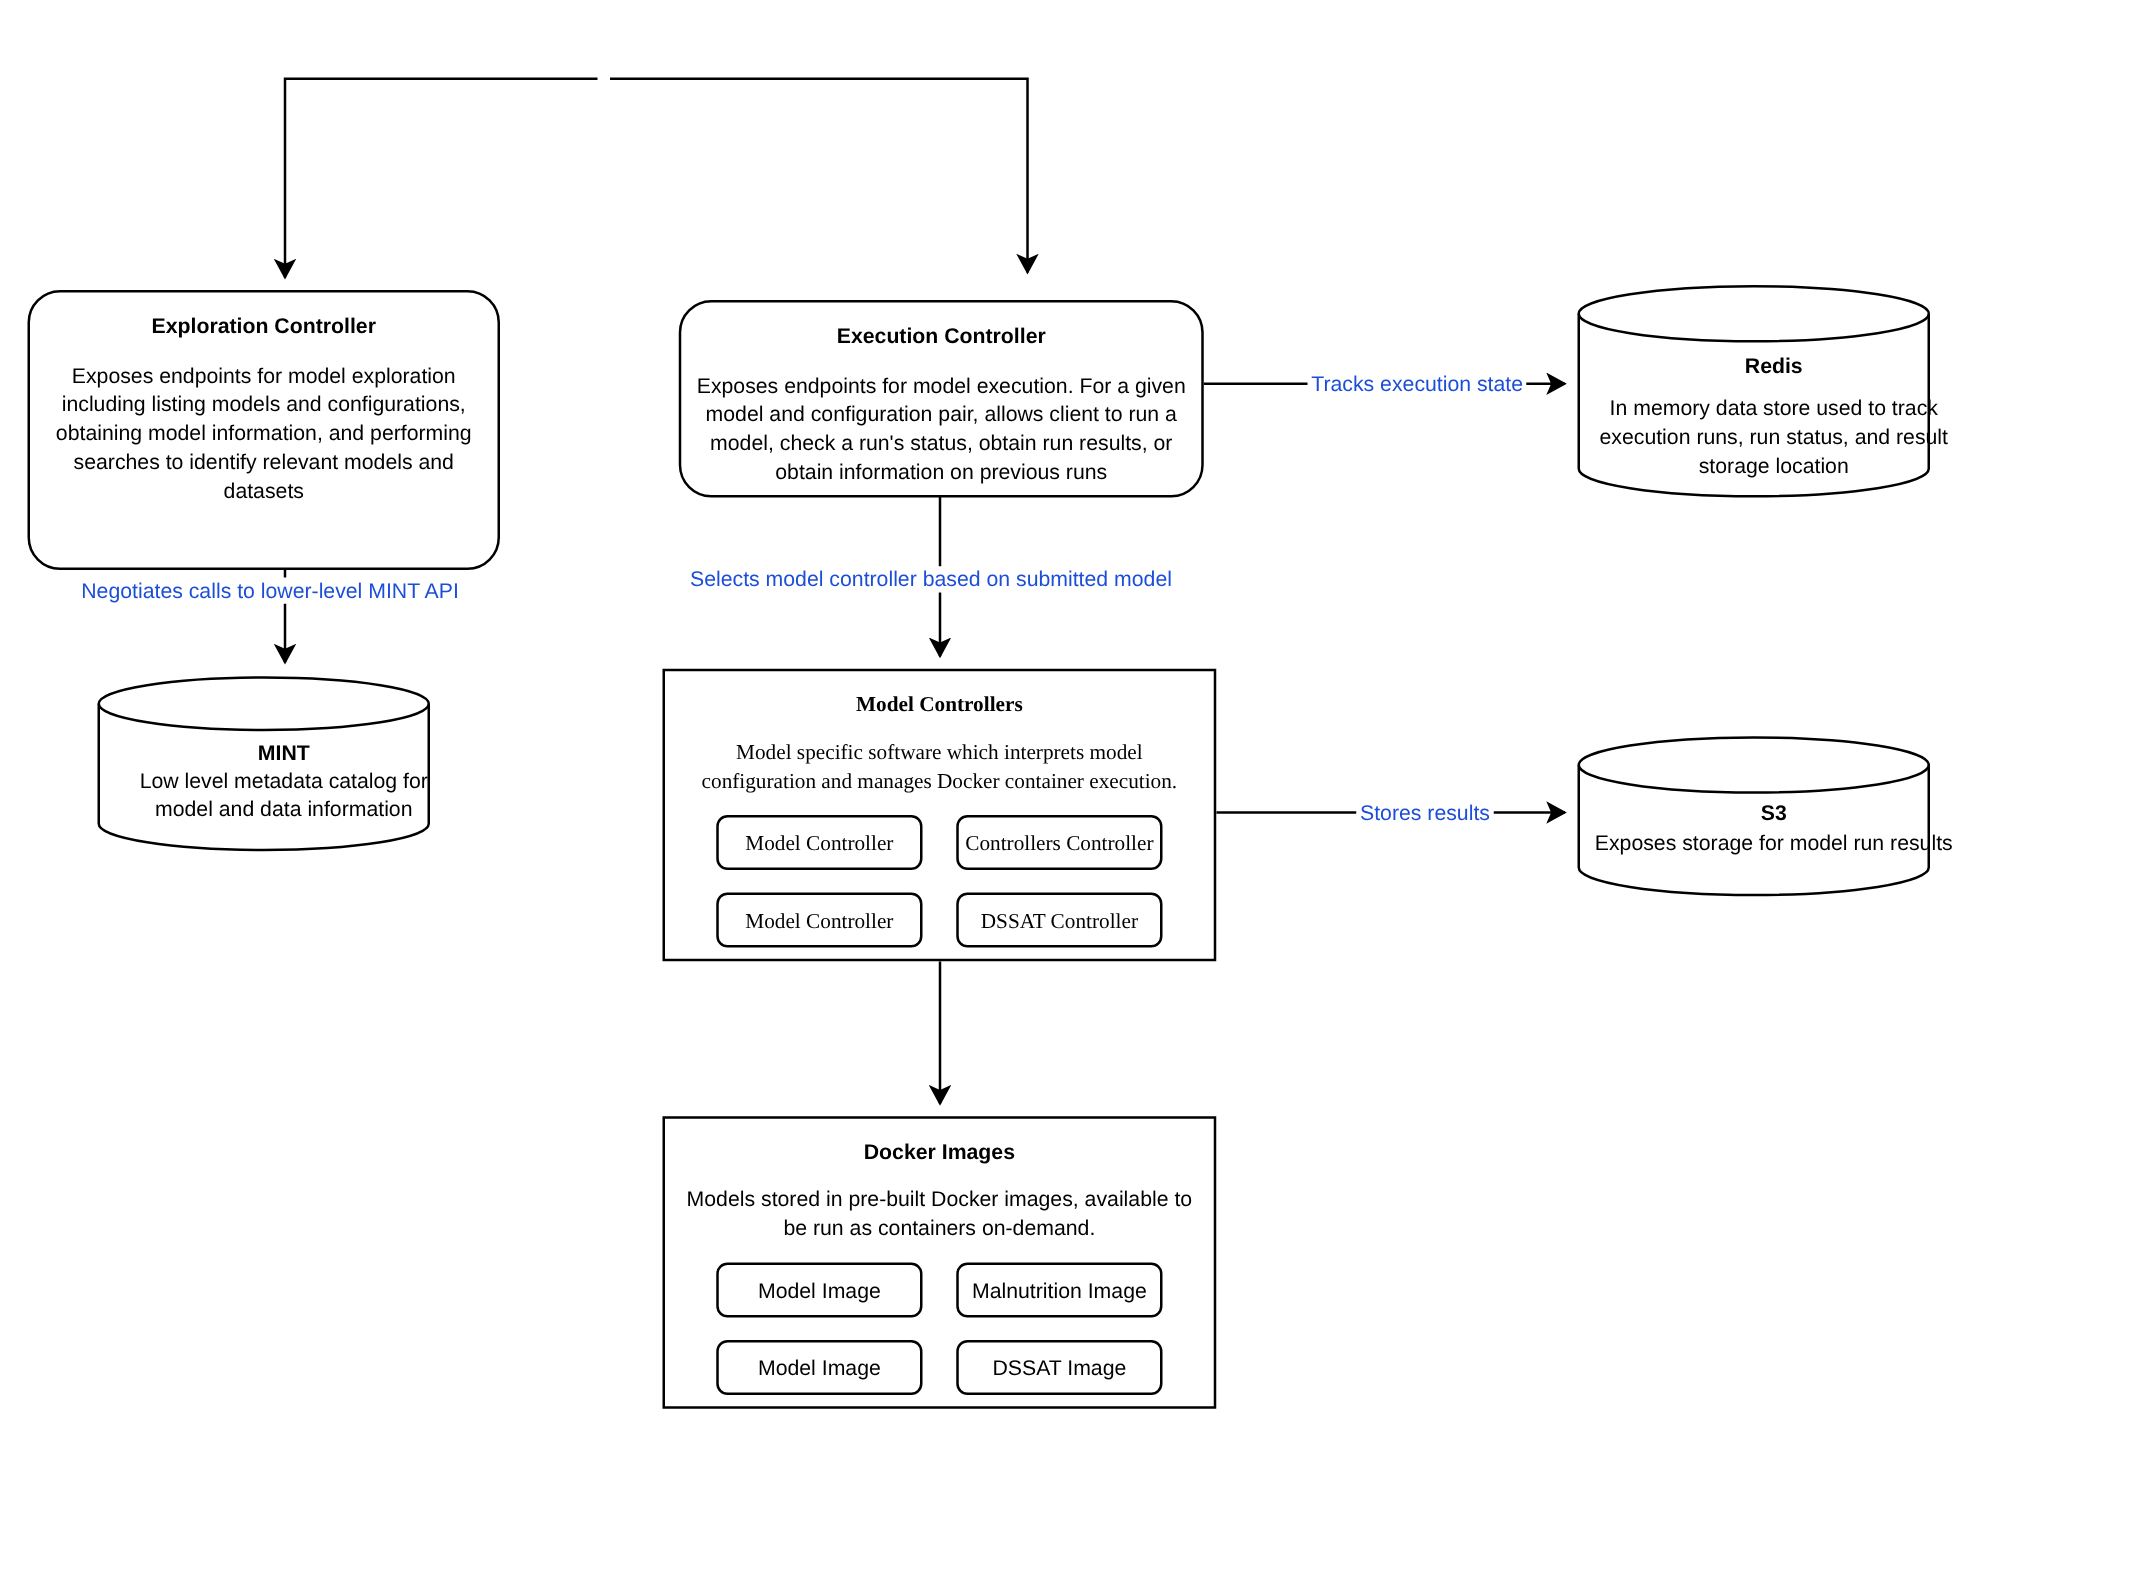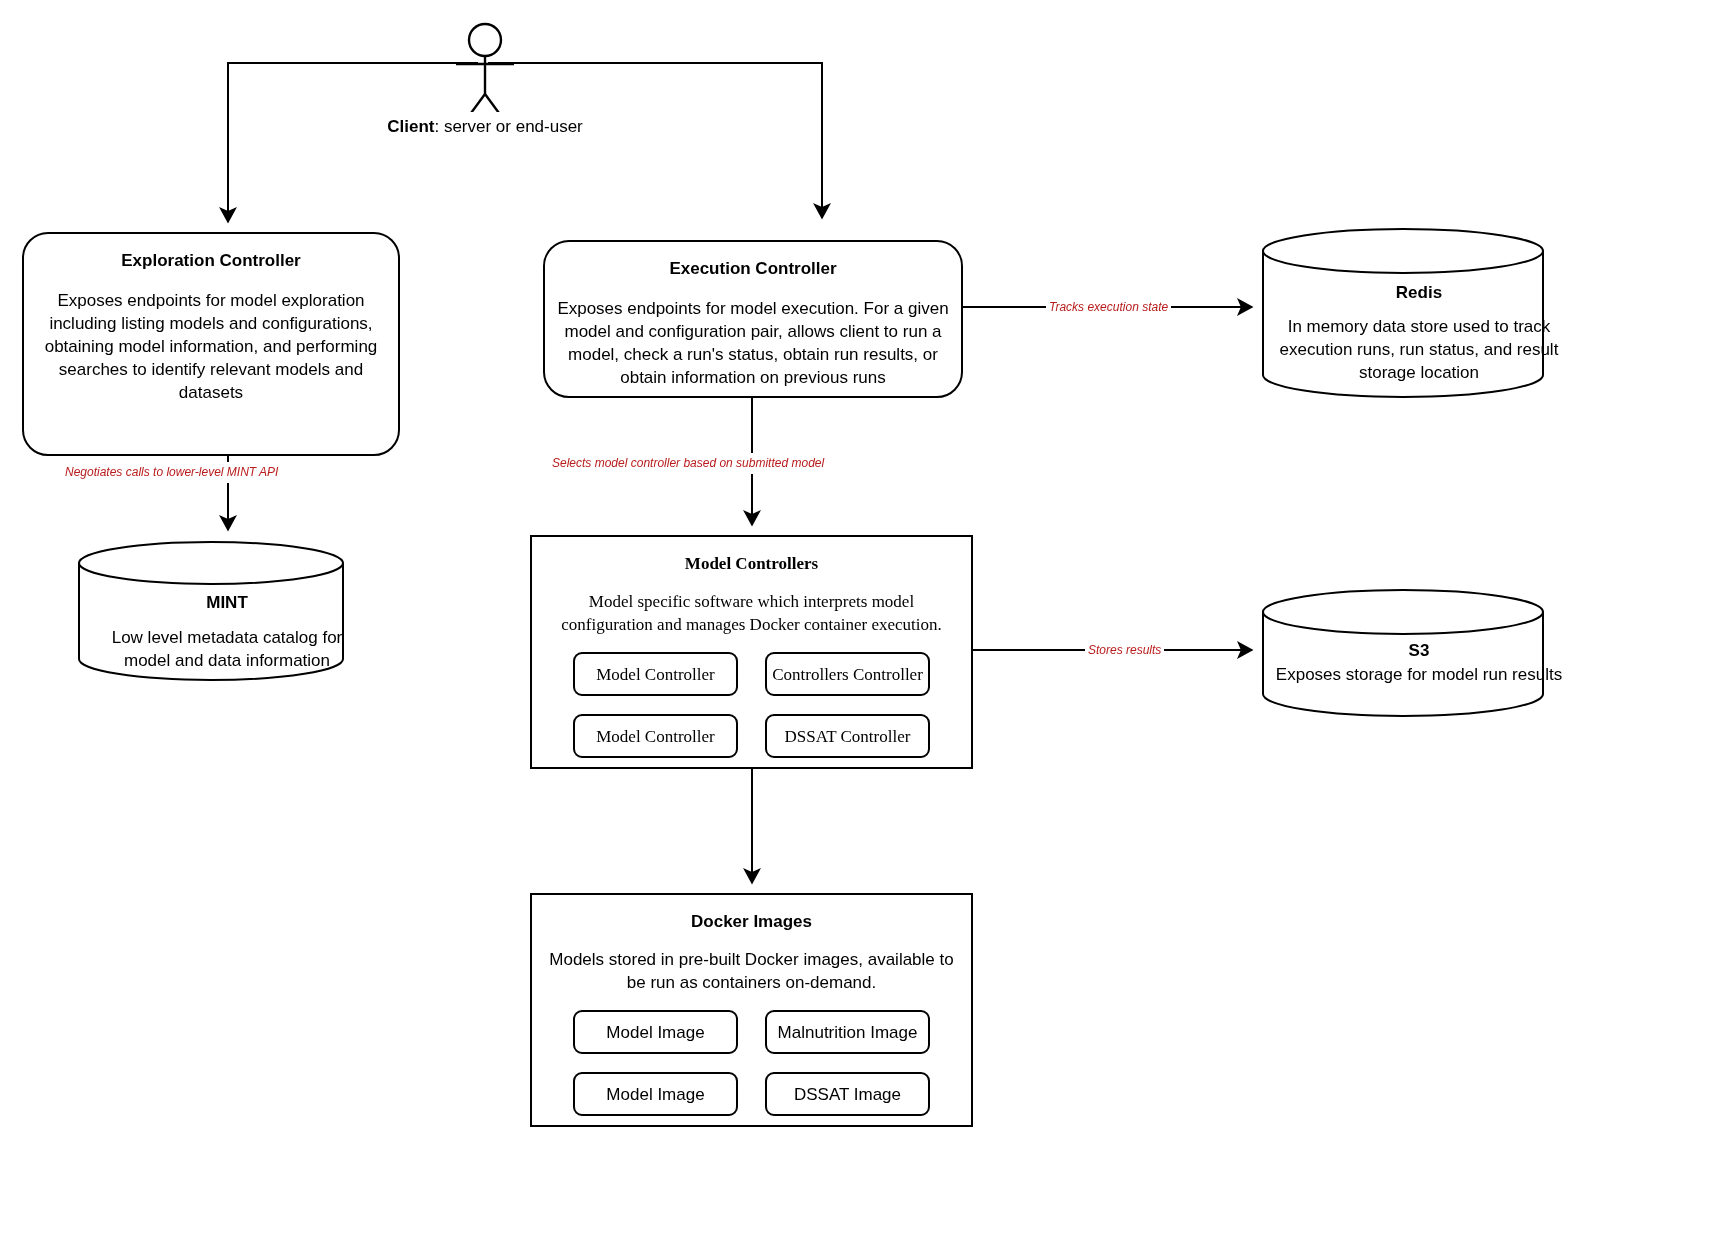--- a/index.html
+++ b/index.html
@@ -110,21 +110,21 @@
     box-sizing: border-box;
     padding: 0 12px;
   }
   .cyl-title { font-weight: bold; font-size: 17px; line-height: 21px; }
   .cyl-desc { font-size: 17px; line-height: 23px; }
   #redis-store { left: 1262px; top: 226px; width: 282px; height: 174px; }
   #redis-store .cyl-text { top: 56px; }
   #redis-store .cyl-desc { margin-top: 12px; }
   #mint-store { left: 78px; top: 540px; width: 266px; height: 142px; }
   #mint-store .cyl-text { top: 52px; }
-  #mint-store .cyl-desc { margin-top: 13px; }
+  #mint-store .cyl-desc { }
   #s3-store { left: 1262px; top: 588px; width: 282px; height: 130px; }
   #s3-store .cyl-text { top: 52px; }
   #s3-store .cyl-desc { margin-top: 2px; }
   
   #client-actor {
     position: absolute;
     left: 385px; top: 12px; width: 200px; height: 125px;
   }
   #client-actor svg { position: absolute; left: 0; top: 0; }
   .actor-label {
@@ -132,27 +132,26 @@
     left: 0; top: 104px; width: 200px;
     text-align: center;
     font-size: 17px;
     line-height: 21px;
     white-space: nowrap;
   }
   .actor-label b { font-weight: bold; }
   
   .edge-label {
     position: absolute;
-    font-size: 12px;
+    font-size: 17px;
     line-height: 21px;
     background: #ffffff;
     padding: 0 3px;
     white-space: nowrap;
-    color: #b91c1c;
-    font-style: italic;
+    color: #1d4ed8;
   }
   #label-negotiates { left: 62px; top: 462px; }
   #label-selects { left: 549px; top: 453px; }
   #label-tracks { left: 1046px; top: 297px; }
   #label-stores { left: 1085px; top: 640px; }
 </style>
 </head>
 <body>
 
 <div id="canvas">
@@ -186,32 +185,20 @@
 
     <g>
       <path d="M 973 650 L 1252 650" fill="none" stroke="#000000" stroke-width="2" marker-end="url(#arrow)"></path>
     </g>
 
     <g>
       <path d="M 752 769 L 752 883" fill="none" stroke="#000000" stroke-width="2" marker-end="url(#arrow)"></path>
     </g>
   </svg>
 
-  <div id="client-actor">
-    <svg width="200" height="100">
-      <circle cx="100" cy="28" r="16" fill="none" stroke="#000000" stroke-width="2.4"></circle>
-      <line x1="100" y1="44" x2="100" y2="82" stroke="#000000" stroke-width="2.4"></line>
-      <line x1="71" y1="52" x2="129" y2="52" stroke="#000000" stroke-width="2.4"></line>
-      <line x1="100" y1="82" x2="78" y2="112" stroke="#000000" stroke-width="2.4"></line>
-      <line x1="100" y1="82" x2="122" y2="112" stroke="#000000" stroke-width="2.4"></line>
-    </svg>
-    <div class="actor-label">
-      <b>Client</b><span>: server or end-user</span>
-    </div>
-  </div>
 
   <div class="edge-label" id="label-negotiates">Negotiates calls to lower-level MINT API</div>
   <div class="edge-label" id="label-selects">Selects model controller based on submitted model</div>
   <div class="edge-label" id="label-tracks">Tracks execution state</div>
   <div class="edge-label" id="label-stores">Stores results</div>
 
   <div class="node rounded" id="exploration-controller">
     <div class="node-title">Exploration Controller</div>
     <div class="node-desc">Exposes endpoints for model exploration including listing models and configurations, obtaining model information, and performing searches to identify relevant models and datasets</div>
   </div>

